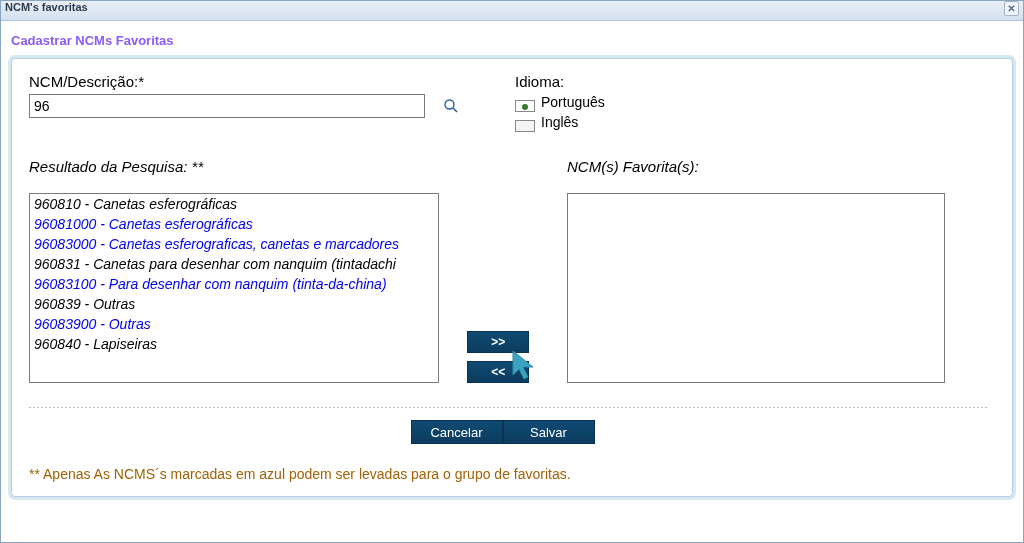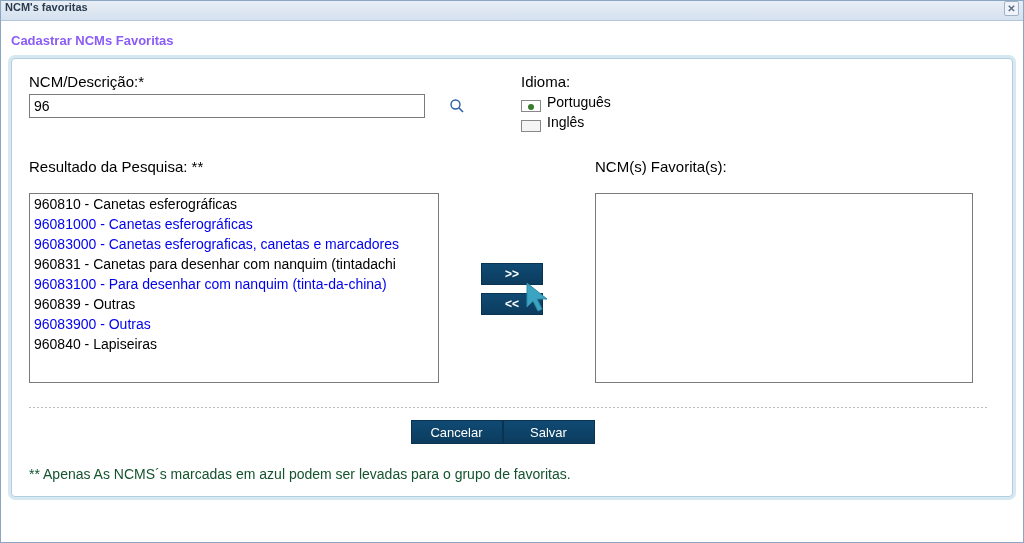--- a/index.html
+++ b/index.html
@@ -63,21 +63,21 @@
     }
     .field-block { display: flex; flex-direction: column; }
     .label-row {
       font-size: 15px;
       color: #000;
       margin-bottom: 4px;
     }
     .ncm-input-row {
       display: flex;
       align-items: center;
-      gap: 24px;
+      gap: 18px;
     }
     .ncm-input {
       width: 396px;
       height: 24px;
       border: 1px solid #7a7a7a;
       font-size: 14px;
       padding: 0 4px;
     }
     .search-icon {
       width: 16px;
@@ -110,23 +110,24 @@
       left: 6px; top: 3px;
       width: 6px; height: 6px;
       background: #3a7b2e;
       border-radius: 50%;
     }
     .flag-en {
       background: #f5f5f5;
     }
     .mid-section {
       display: flex;
-      align-items: center;
+      align-items: flex-end;
       margin-top: 26px;
-      gap: 42px;
+      gap: 28px;
+      font-style: italic;
     }
     .col-left { width: 410px; }
     .col-right { width: 378px; margin-left: 10px;}
     .col-label {
       font-size: 15px;
       margin-bottom: 18px;
     }
     .listbox {
       width: 410px;
       height: 190px;
@@ -196,21 +197,21 @@
       border: 1px solid #0a3352;
       font-size: 13px;
       cursor: pointer;
       display: flex;
       align-items: center;
       justify-content: center;
     }
     .footnote {
       margin-top: 22px;
       font-size: 14px;
-      color: #14532d;
+      color: #a16207;
     }
   </style>
 </head>
 <body>
 
 <div class="window">
   <div class="titlebar">
     <span>NCM's favoritas</span>
     <div class="close-btn">
       <span>✕</span>

